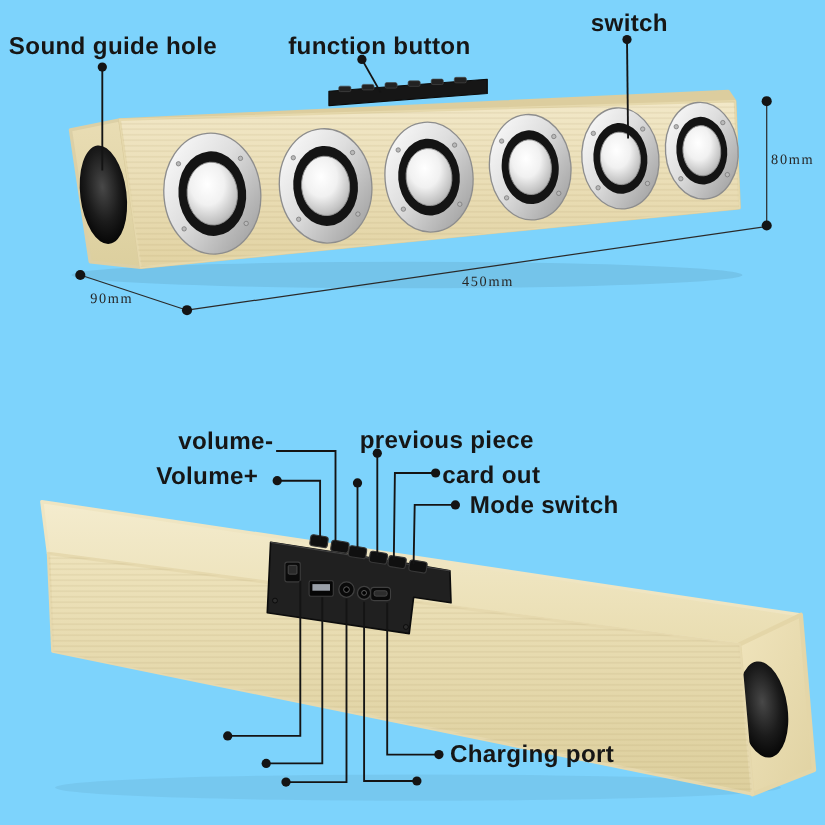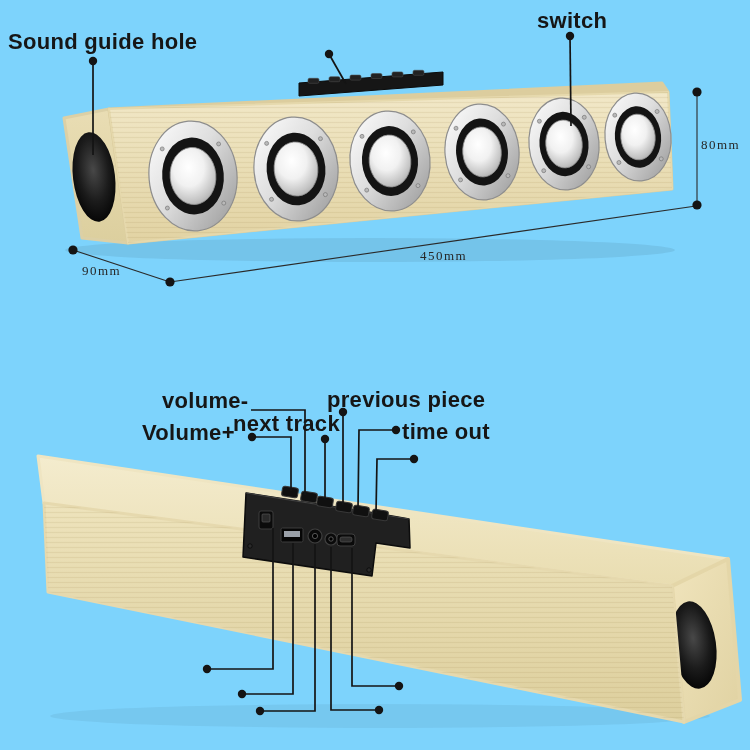--- a/index.html
+++ b/index.html
@@ -210,25 +210,27 @@
         <line x1="170" y1="282" x2="696" y2="206" stroke="#2a2a2a" stroke-width="1.1"></line>
         <line x1="73" y1="250" x2="170" y2="282" stroke="#2a2a2a" stroke-width="1.1"></line>
         <circle cx="697" cy="92" r="4.6" fill="#141414"></circle>
         <circle cx="697" cy="205" r="4.6" fill="#141414"></circle>
         <circle cx="170" cy="282" r="4.6" fill="#141414"></circle>
         <circle cx="73" cy="250" r="4.6" fill="#141414"></circle>
       </g>
   </svg>
 
   <div class="lbl" style="left:8px;top:30px">Sound guide hole</div>
+  <div class="lbl" style="left:262px;top:30px">function button</div>
   <div class="lbl" style="left:537px;top:9px">switch</div>
 
   <div class="dim" style="left:701px;top:137px">80mm</div>
   <div class="dim" style="left:420px;top:248px">450mm</div>
   <div class="dim" style="left:82px;top:263px">90mm</div>
 
   <div class="lbl" style="left:162px;top:389px">volume-</div>
   <div class="lbl" style="left:142px;top:421px">Volume+</div>
-  <div class="lbl" style="left:233px;top:412px">next track</div>
   <div class="lbl" style="left:327px;top:388px">previous piece</div>
-  <div class="lbl" style="left:402px;top:420px">time out</div>
-
+  <div class="lbl" style="left:402px;top:420px">card out</div>
+  <div class="lbl" style="left:427px;top:447px">Mode switch</div>
+
+  <div class="lbl" style="left:409px;top:674px">Charging port</div>
 </div>
 
 </body></html>

